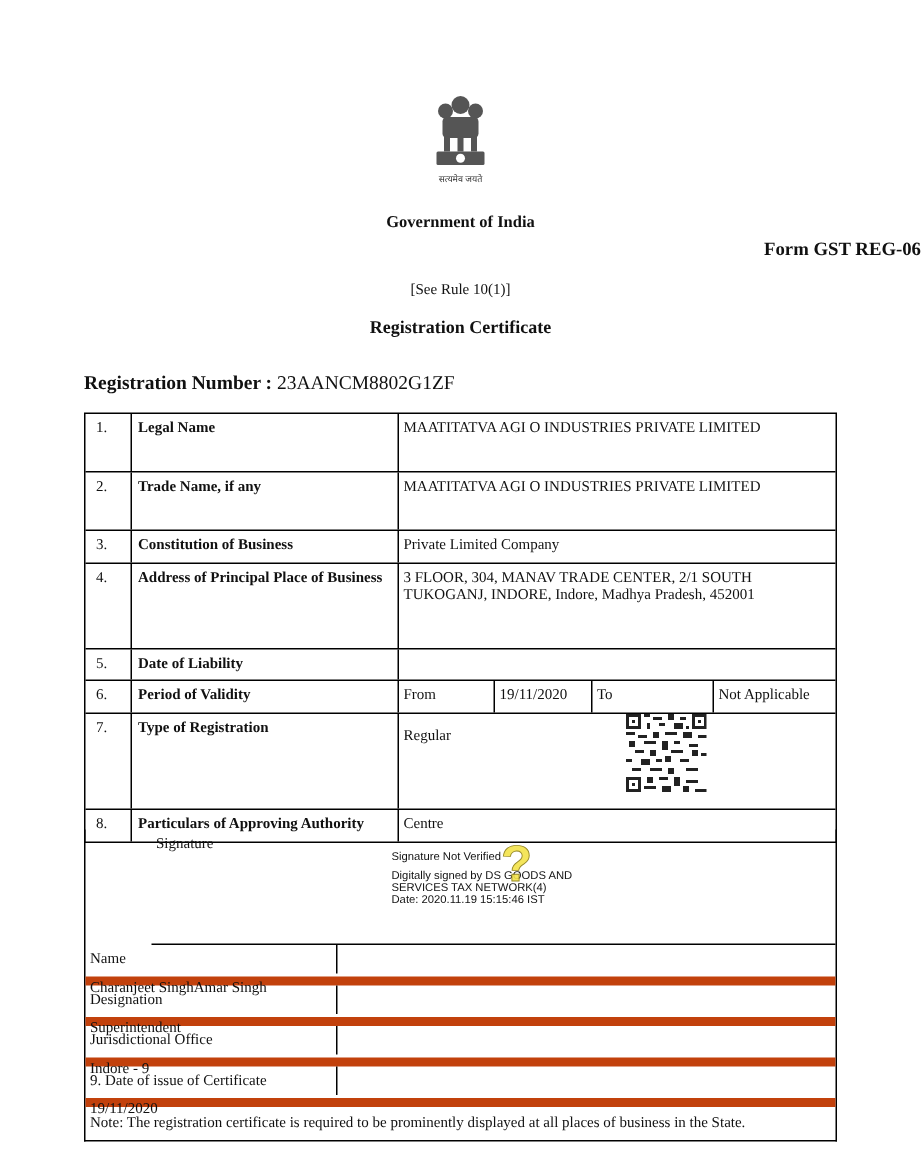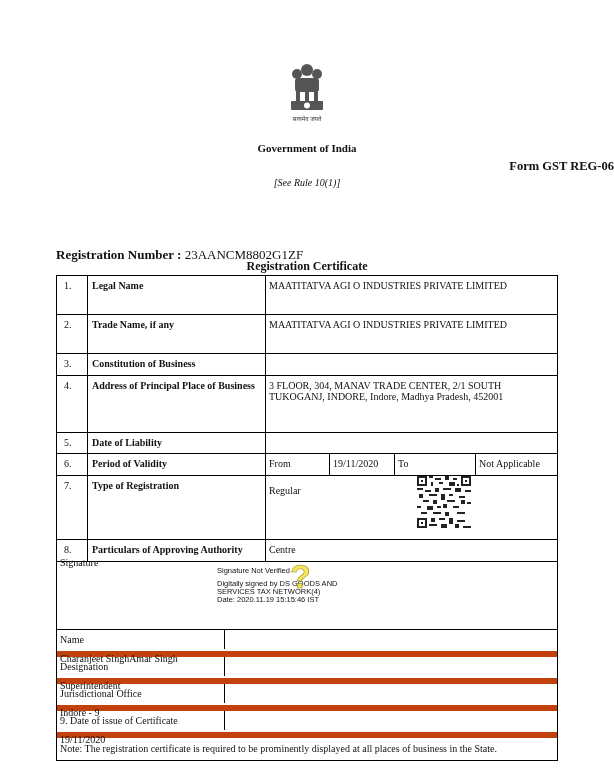--- a/index.html
+++ b/index.html
@@ -4,36 +4,36 @@
 <style>
   html, body { margin:0; padding:0; background:#ffffff; }
   body { width:614px; height:772px; position:relative; overflow:hidden;
          font-family:"Liberation Serif", serif; color:#111; }
   .emblem { position:absolute; left:283px; top:58px; width:48px; height:66px; }
   .emblem-caption { position:absolute; left:280px; top:115px; width:54px; text-align:center;
                     font-size:6px; color:#333; }
   .hdr { position:absolute; left:0; width:614px; text-align:center; }
   .h-gov { top:142px; font-size:11px; font-weight:bold; }
   .h-form { top:159px; font-size:12.5px; font-weight:bold;text-align:right; }
-  .h-rule { top:177px; font-size:10px; font-style:italic; }
-  .h-cert { top:211px; font-size:12px; font-weight:bold;margin-top:48px; }
+  .h-rule { top:188px; font-size:10px; }
+  .h-cert { top:211px; font-size:12px; font-weight:bold; }
   .regno { position:absolute; left:56px; top:247px; font-size:13px; }
   .regno b { font-weight:bold; }
   .tbl { position:absolute; left:56px; top:275px; width:502px; border:1.3px solid #000; box-sizing:border-box; }
   .row { display:flex; border-bottom:1px solid #000; font-size:10px; }
   .row:last-child { border-bottom:none; }
   .c1 { width:31px; padding:4px 0 0 7px; box-sizing:border-box; border-right:1px solid #000; }
   .c2 { width:178px; padding:4px 4px; box-sizing:border-box; border-right:1px solid #000; font-weight:bold; }
   .c3 { flex:1; padding:4px 3px; box-sizing:border-box; }
   .sub { display:flex; flex:1; }
   .sub > div { padding:4px 3px; box-sizing:border-box; border-right:1px solid #000; }
   .sub > div:last-child { border-right:none; }
   .qr { position:absolute; left:417px; top:476px; width:54px; height:52px; }
   .tbl2 { position:absolute; left:56px; top:553px; width:502px; border:1.3px solid #000; border-top:none; box-sizing:border-box; font-size:10px; }
-  .sigrow { height:76px; position:relative; border-bottom:1px solid #000; }
+  .sigrow { height:76px; position:relative; border-bottom:1px solid #000;margin-left:44px; }
   .siglabel { position:absolute; left:3px; top:4px; }
   .sigbox { position:absolute; left:160px; top:14px; font-family:"Liberation Sans", sans-serif; font-size:7.5px; line-height:8px; color:#111; }
   .sigbox .t1 { margin-bottom:5px; }
   .qmark { position:absolute; left:233px; top:4px; font-family:"Liberation Sans", sans-serif; font-size:34px; font-weight:bold;
            color:#f3e34a; -webkit-text-stroke:0.6px #8a7b10; opacity:0.9; }
   .r2 { display:flex; border-bottom:6px solid #c2410c; height:21px;flex-direction:column; }
   .r2 .l { width:168px; border-right:1px solid #000; padding:4px 3px; box-sizing:border-box; }
   .r2 .v { flex:1; padding:4px 3px; box-sizing:border-box; }
   .note { padding:5px 3px; height:22px; box-sizing:border-box; }
 </style>
@@ -72,20 +72,21 @@
     <div class="c3">MAATITATVA AGI  O INDUSTRIES PRIVATE LIMITED</div>
   </div>
   <div class="row" style="height:38px">
     <div class="c1">2.</div>
     <div class="c2">Trade Name, if any</div>
     <div class="c3">MAATITATVA AGI  O INDUSTRIES PRIVATE LIMITED</div>
   </div>
   <div class="row" style="height:21px">
     <div class="c1">3.</div>
     <div class="c2">Constitution of Business</div>
+    <div class="c3">Private Limited Company</div>
   </div>
   <div class="row" style="height:56px">
     <div class="c1">4.</div>
     <div class="c2">Address of Principal Place of Business</div>
     <div class="c3">3 FLOOR, 304, MANAV TRADE CENTER, 2/1 SOUTH TUKOGANJ, INDORE, Indore, Madhya Pradesh, 452001</div>
   </div>
   <div class="row" style="height:20px">
     <div class="c1">5.</div>
     <div class="c2">Date of Liability</div>
     <div class="c3"></div>

